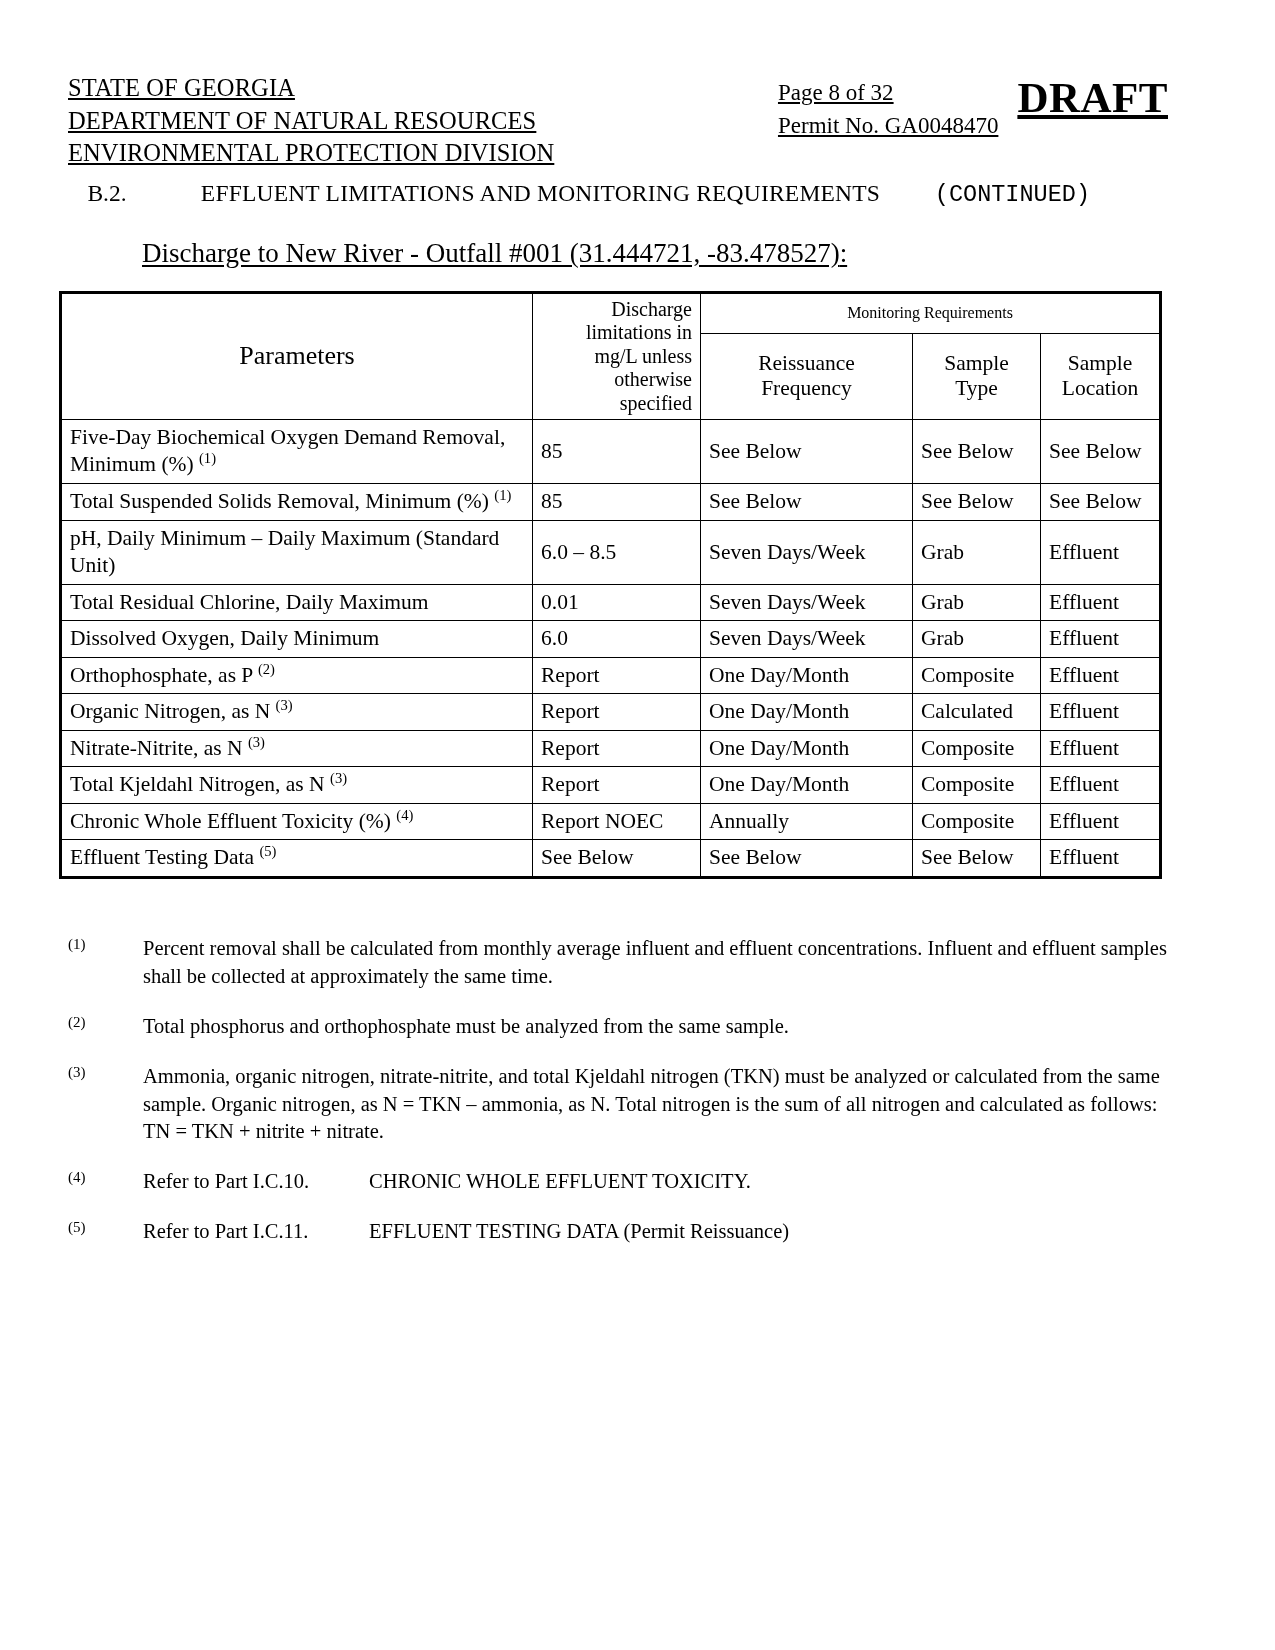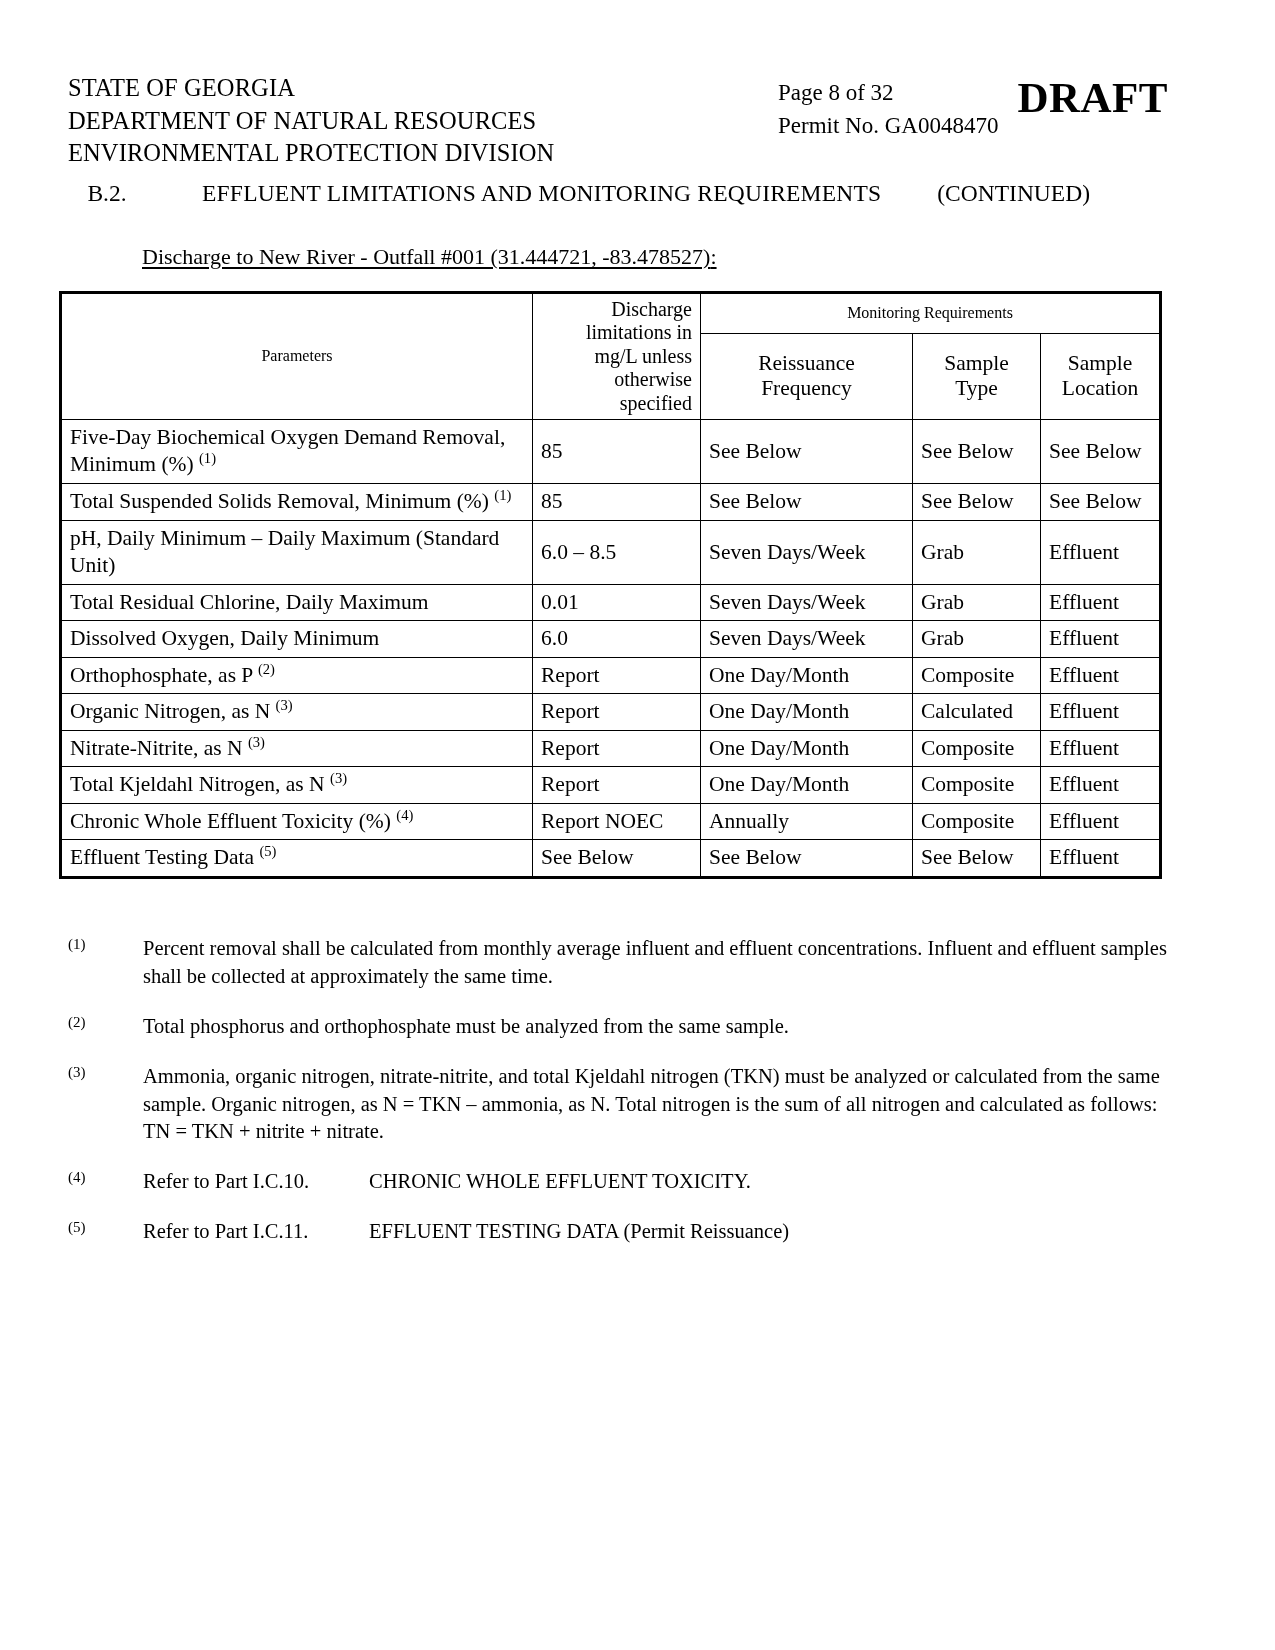--- a/index.html
+++ b/index.html
@@ -25,20 +25,21 @@
 
   
   .header {
     position: absolute;
     left: 68px;
     top: 72px;
     width: 1100px;
     display: flex;
     justify-content: space-between;
     align-items: flex-start;
+    text-decoration: underline;
   }
   .header-left {
     font-size: 24.5px;
     line-height: 1.33;
     letter-spacing: 0.1px;
     white-space: nowrap;
   }
   .header-right {
     display: flex;
     align-items: flex-start;
@@ -65,28 +66,28 @@
     left: 68px;
     top: 180px;
     width: 1100px;
     font-size: 23.5px;
     display: flex;
     align-items: baseline;
     text-align: center;
   }
   .sec-num { width: 78px; flex: 0 0 78px; }
   .sec-title { flex: 1 1 auto; letter-spacing: 0.2px; }
-  .sec-cont { flex: 0 0 auto; padding-right: 78px; }
+  .sec-cont { flex: 0 0 auto; padding-right: 78px; font-family: Liberation Mono, monospace; }
 
   
   .subtitle {
     position: absolute;
     left: 142px;
-    top: 244px;
-    font-size: 22px;
+    top: 238px;
+    font-size: 27px;
     text-decoration: underline;
     text-underline-offset: 3px;
     white-space: nowrap;
   }
   .subtitle .tail { text-decoration: none; }
 
   
   .table-wrap {
     position: absolute;
     left: 59px;
@@ -109,21 +110,21 @@
     border: 3px solid #000;
   }
   .col-param  { width: 472px; }
   .col-limit  { width: 168px; }
   .col-freq   { width: 212px; }
   .col-type   { width: 128px; }
   .col-loc    { width: 120px; }
 
   .hdr-params {
     text-align: center;
-    font-size: 16px;
+    font-size: 26px;
   }
   .hdr-discharge {
     text-align: right;
     font-size: 20px;
     line-height: 1.17;
   }
   .hdr-monitoring {
     text-align: center;
     font-size: 16px;
     padding: 12px 4px;

